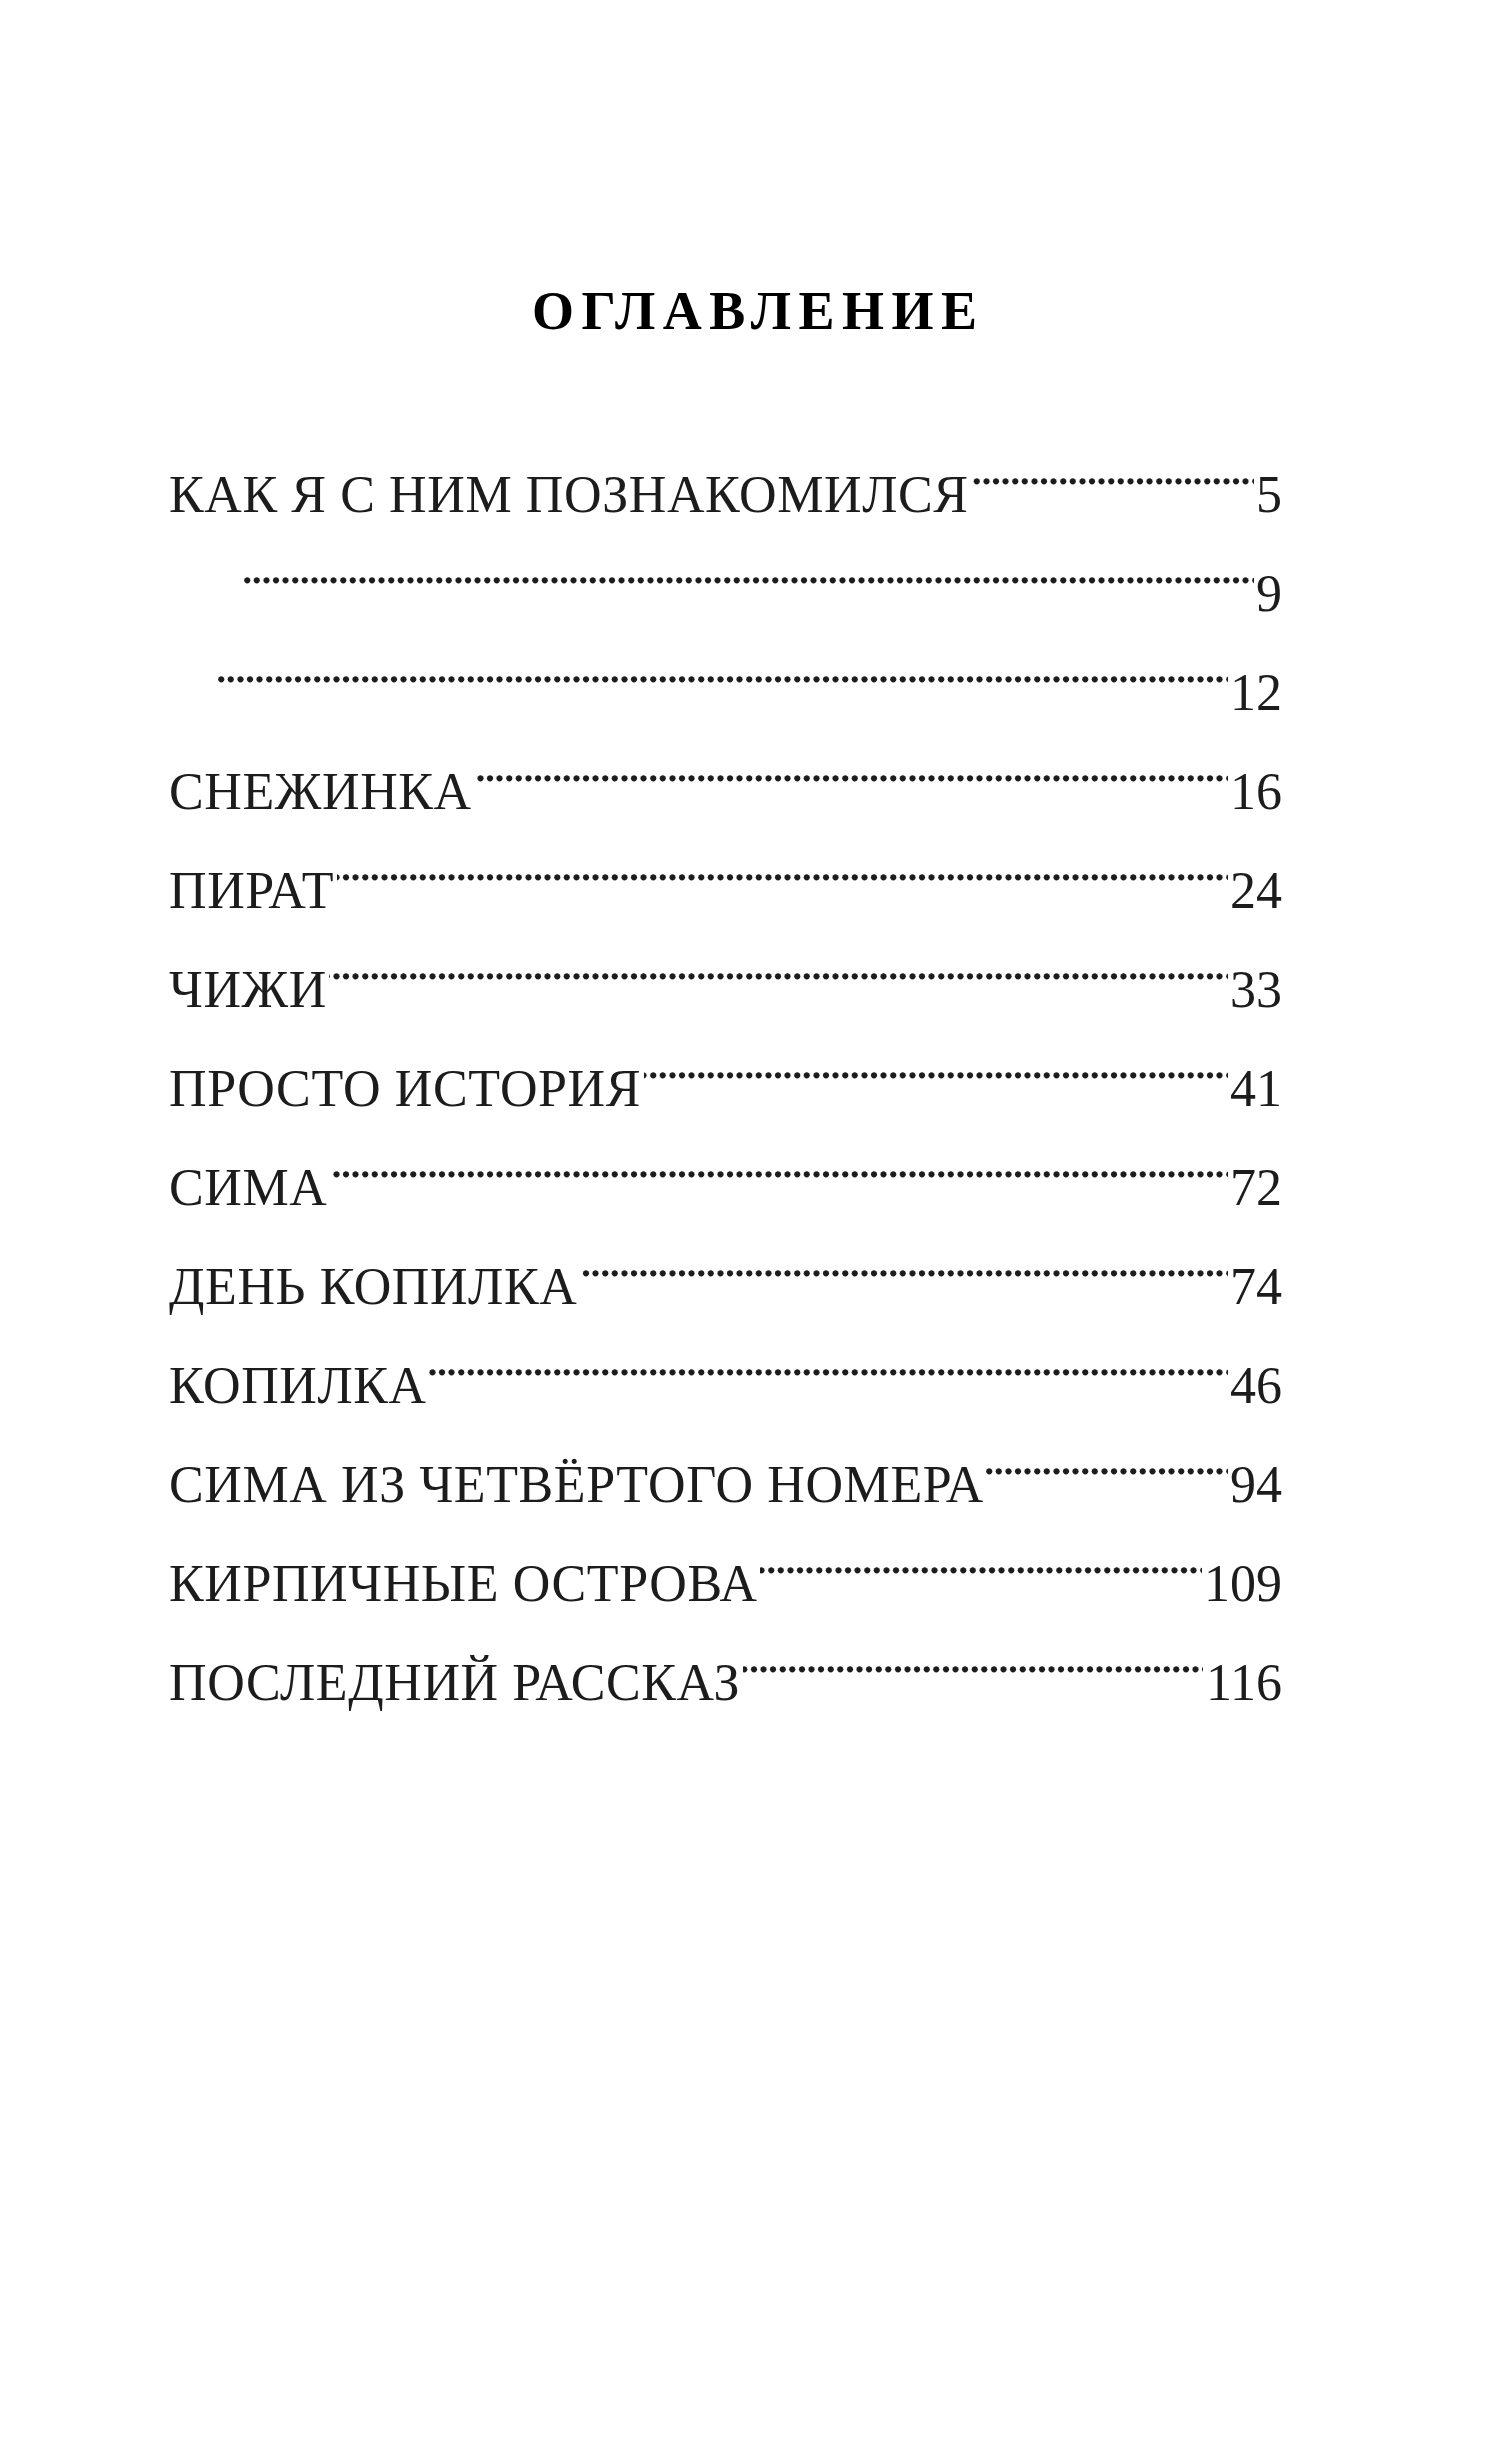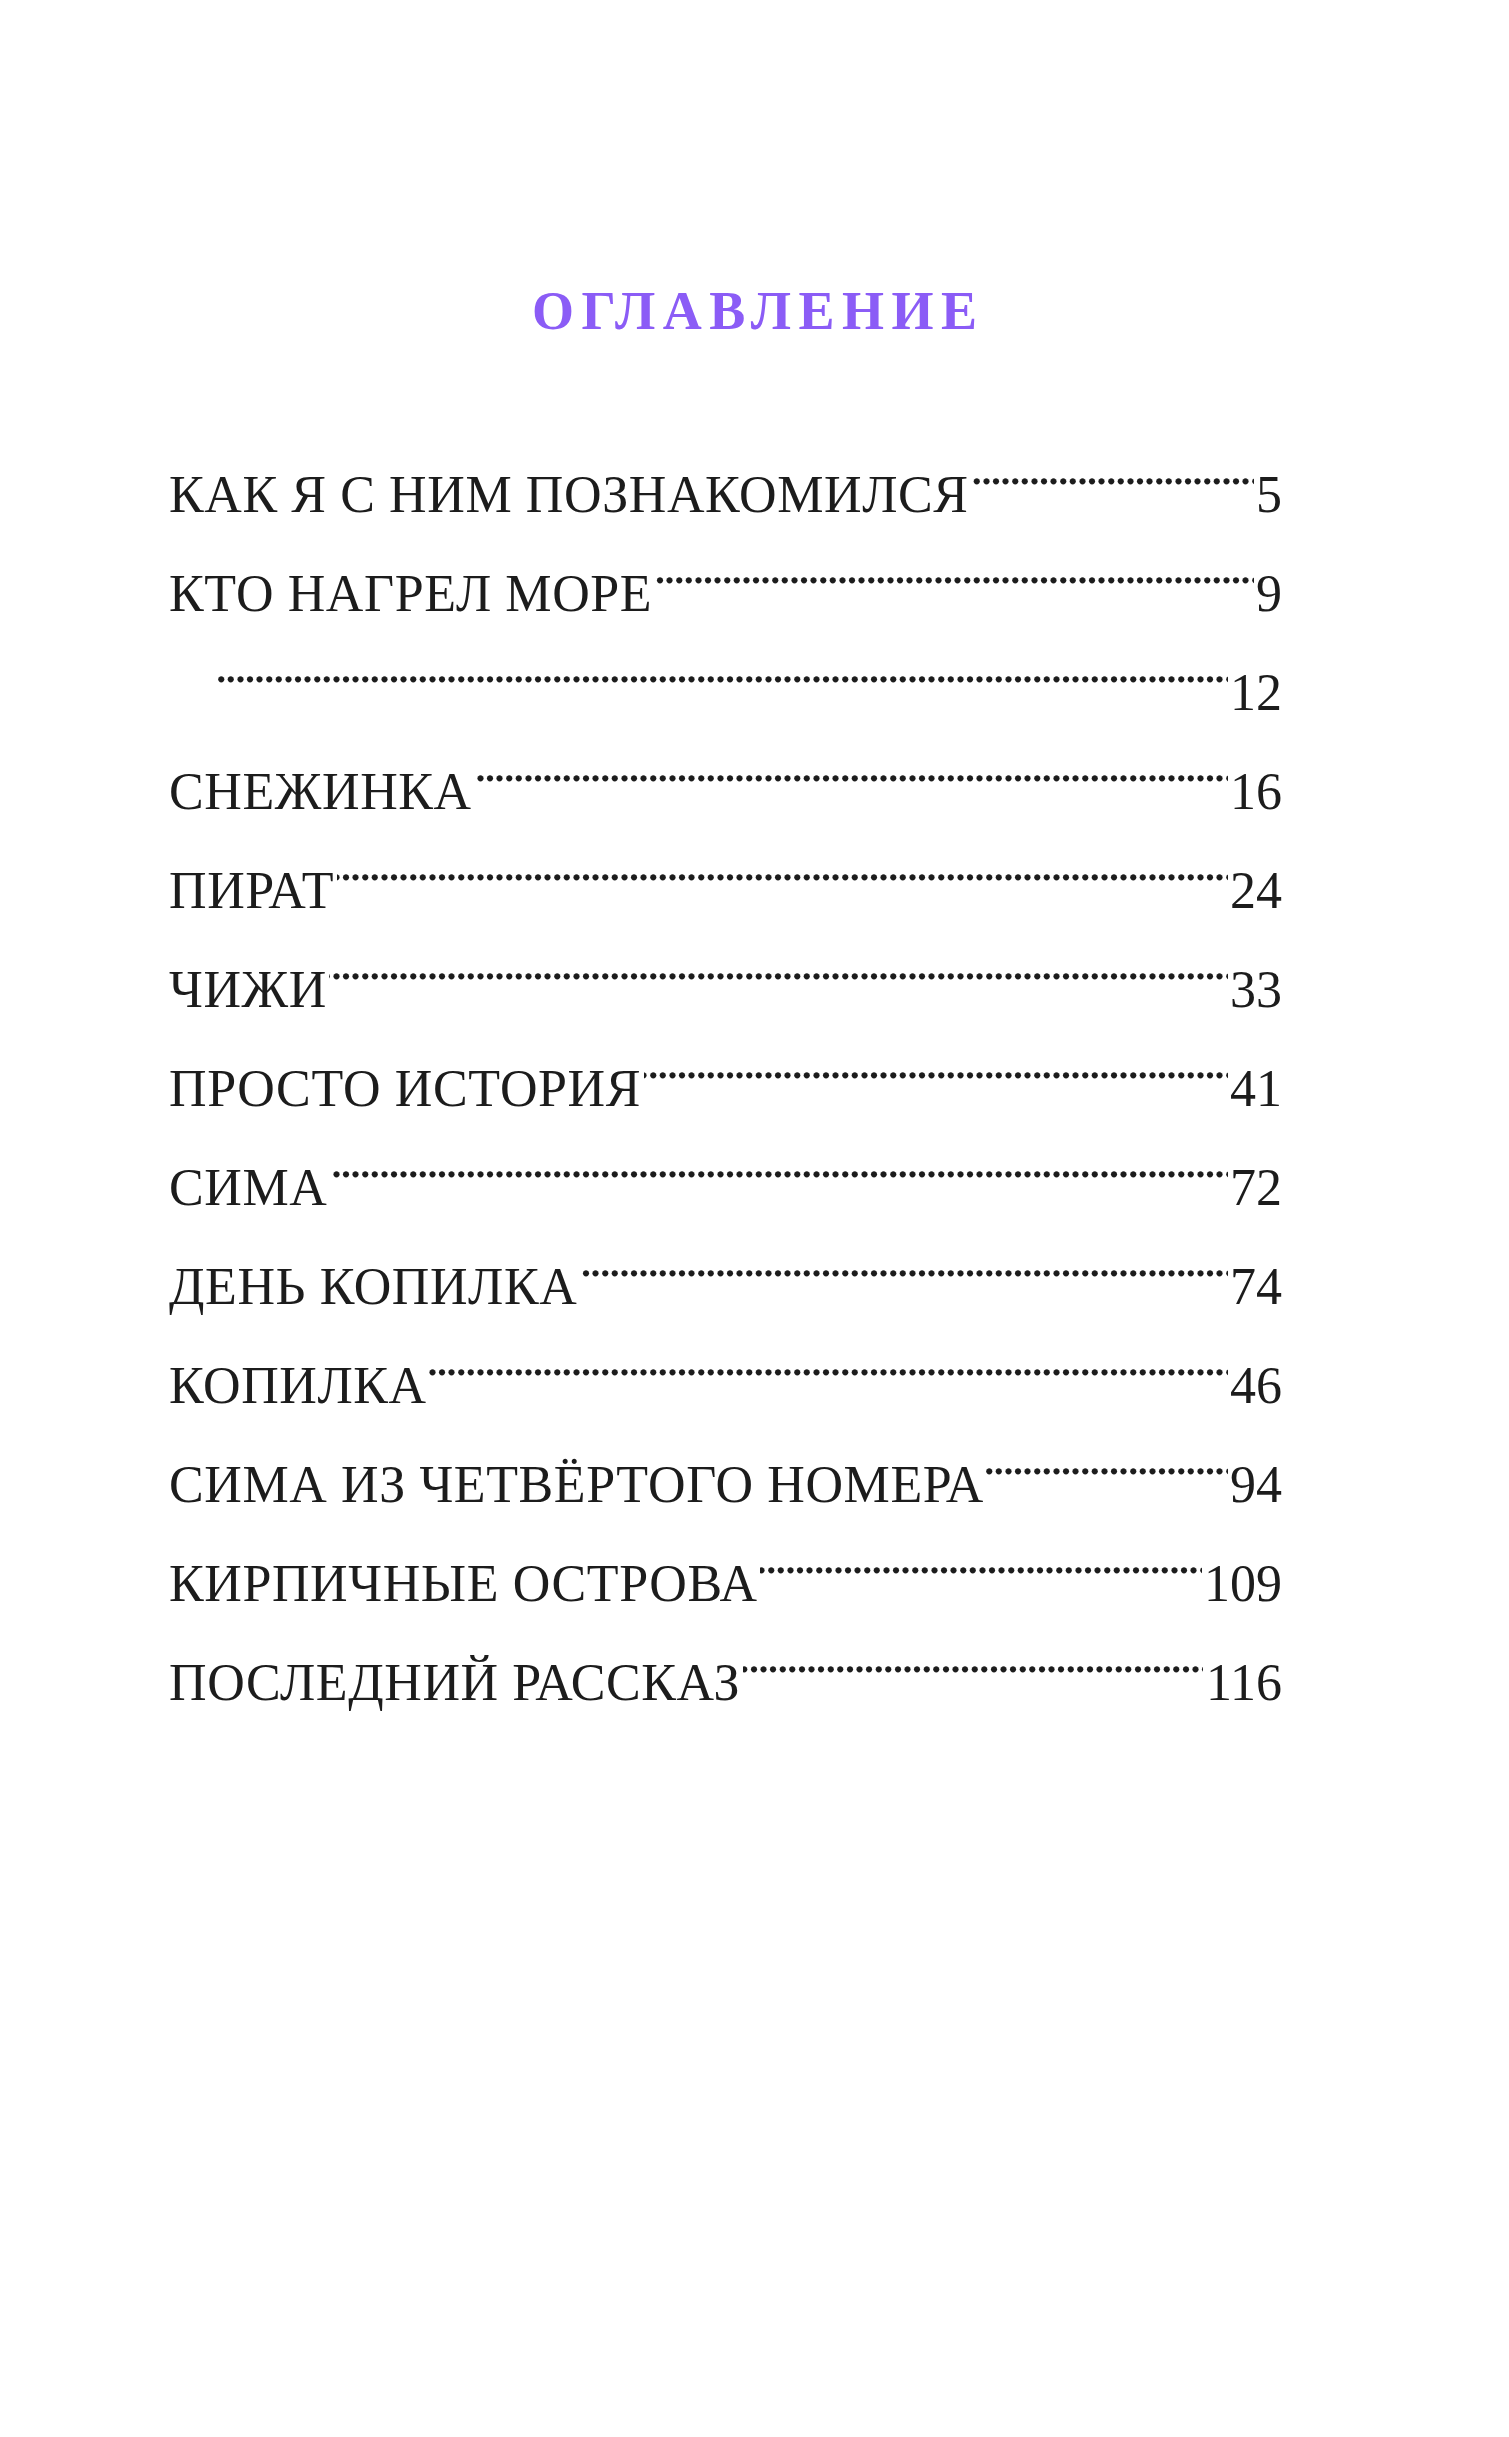--- a/index.html
+++ b/index.html
@@ -26,21 +26,21 @@
       position: absolute;
       top: 244px;
       left: 0;
       width: 1509px;
       text-align: center;
       font-family: "Liberation Serif", "DejaVu Serif", serif;
       font-weight: bold;
       font-size: 54px;
       letter-spacing: 7.5px;
       line-height: 63px;
-      color: #8b5cf6;
+      color: #000000;
       padding-left: 7.5px;
       box-sizing: border-box;
     }
     .toc-list {
       position: absolute;
       top: 433px;
       left: 153px;
       width: 1113px;
       margin: 16px;
       padding: 0;
@@ -87,21 +87,20 @@
 <div class="page">
   <h1 class="toc-title">ОГЛАВЛЕНИЕ</h1>
 
   <ul class="toc-list">
     <li class="toc-row">
       <span class="entry-title">КАК Я С НИМ ПОЗНАКОМИЛСЯ</span>
       <span class="leader"></span>
       <span class="page-num">5</span>
     </li>
     <li class="toc-row">
-      <span class="entry-title">КТО НАГРЕЛ МОРЕ</span>
       <span class="leader"></span>
       <span class="page-num">9</span>
     </li>
     <li class="toc-row">
       <span class="leader"></span>
       <span class="page-num">12</span>
     </li>
     <li class="toc-row">
       <span class="entry-title">СНЕЖИНКА</span>
       <span class="leader"></span>

